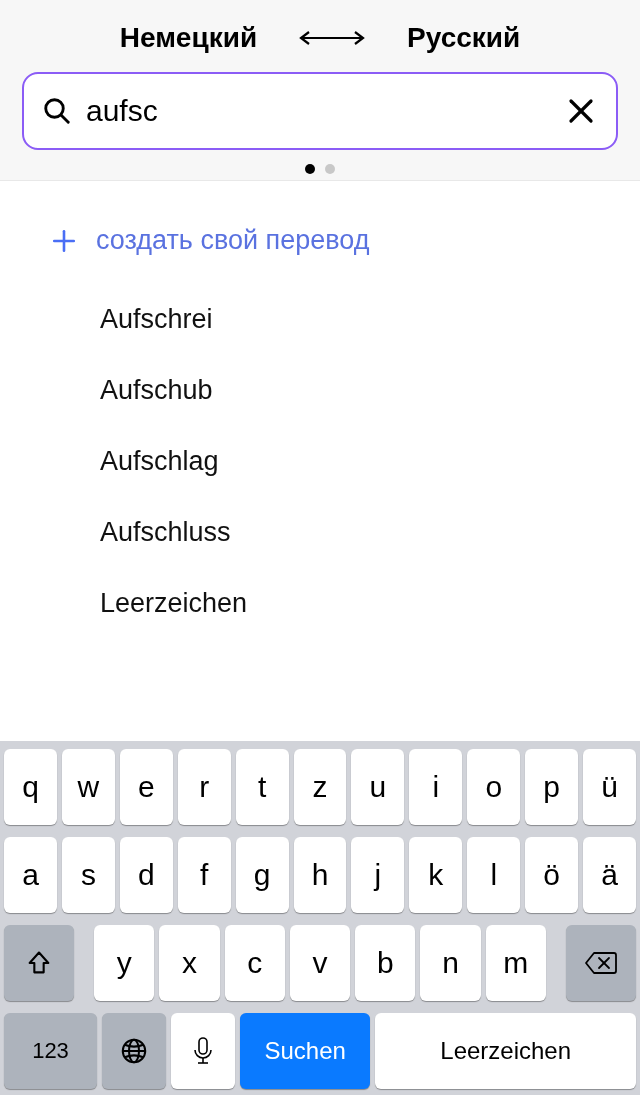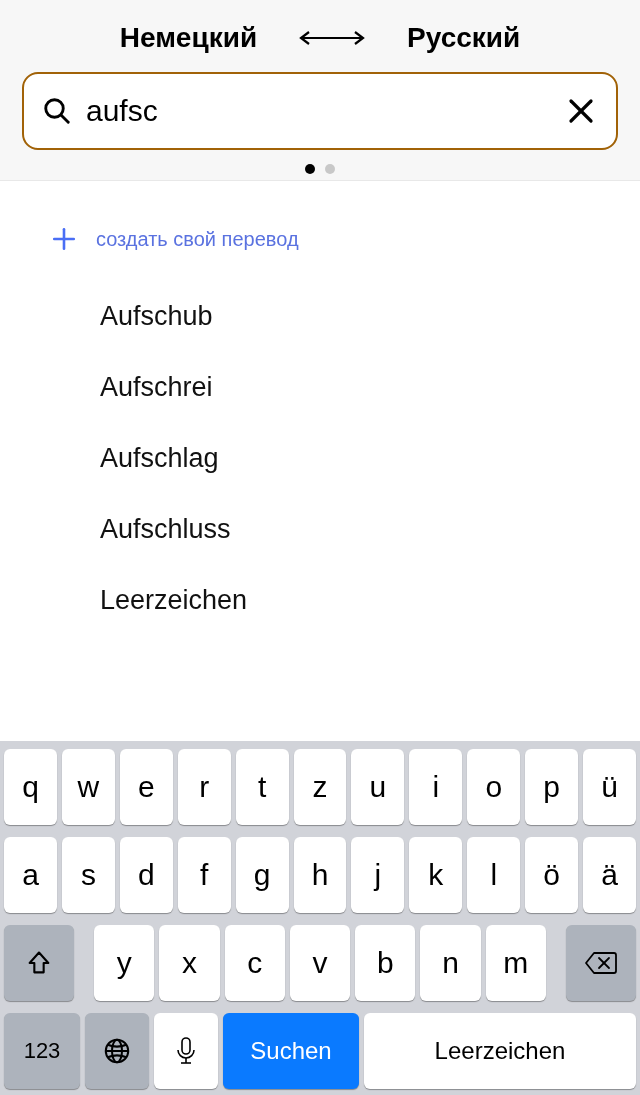--- a/index.html
+++ b/index.html
@@ -2,41 +2,41 @@
 <html><head>
 <meta charset="utf-8">
 <style>
   * { box-sizing: border-box; margin: 0; padding: 0; }
   html, body { width: 640px; height: 1095px; font-family: -apple-system, Helvetica, Arial, sans-serif; background: #fff; overflow: hidden; }
   .top-bar { background: #f7f7f7; padding-top: 10px; border-bottom: 1px solid #e8e8e8; }
   .lang-row { display: flex; align-items: center; justify-content: center; gap: 40px; padding: 12px 0 18px; }
   .lang-label { font-size: 28px; font-weight: 600; color: #000; }
   .swap-arrow { width: 70px; height: 18px; display: flex; align-items: center; justify-content: center; }
   .search-wrap { padding: 0 22px; }
-  .search-box { display: flex; align-items: center; border: 2px solid #a16207; border-radius: 16px; background: #fff; height: 78px; padding: 0 18px; }
+  .search-box { display: flex; align-items: center; border: 2px solid #8b5cf6; border-radius: 16px; background: #fff; height: 78px; padding: 0 18px; }
   .search-icon { width: 30px; height: 30px; margin-right: 14px; flex-shrink:0; }
   .search-input { flex: 1; border: none; outline: none; font-size: 30px; color: #000; background: transparent; }
   .clear-btn { width: 34px; height: 34px; display:flex; align-items:center; justify-content:center; cursor:pointer; }
   .dots { display:flex; justify-content:center; gap:10px; padding:14px 0 6px; }
   .dot { width:10px; height:10px; border-radius:50%; }
   .dot-active { background:#000; }
   .dot-inactive { background:#c8c8c8; }
   .content { padding: 30px 0 0 50px; }
   .create-row { display:flex; align-items:center; gap:18px; padding: 14px 0 28px; cursor:pointer; }
   .plus-icon { width:28px; height:28px; display:flex; align-items:center; justify-content:center; color:#4a6ef5; }
-  .create-label { font-size:20px; color:#5a72e0; }
+  .create-label { font-size:27px; color:#5a72e0; }
   .suggestion { font-size:27px; color:#111; padding: 20px 0 20px 50px; cursor:pointer; }
   .keyboard { position:absolute; bottom:0; left:0; right:0; background:#d1d3d9; padding:8px 4px 6px; }
   .kb-row { display:flex; justify-content:center; gap:5px; margin-bottom:12px; }
   .kb-row:last-child{ margin-bottom:0; }
   .key { background:#fff; border-radius:6px; box-shadow:0 1px 1px rgba(0,0,0,0.35); height:76px; display:flex; align-items:center; justify-content:center; font-size:30px; color:#000; cursor:pointer; flex:1; min-width:0; }
   .key-special { background:#adb3bc; }
   .key-shift { width:70px; flex:none; }
   .key-backspace { width:70px; flex:none; }
-  .key-123 { width:76px; flex:none; font-size:22px; }
+  .key-123 { width:93px; flex:none; font-size:22px; }
   .key-globe { width:64px; flex:none; }
   .key-mic { width:64px; flex:none; background:#fff; }
   .key-space { flex:3.2; font-size:24px; }
   .key-search { flex:1.6; background:#0a7aff; color:#fff; font-size:24px; }
   .row3-spacer { width:10px; flex:none; }
 </style>
 </head>
 <body>
 
 <div class="top-bar">
@@ -77,22 +77,22 @@
 <div class="content">
   <div class="create-row">
     <span class="plus-icon">
       <svg width="26" height="26" viewBox="0 0 24 24">
           <line x1="12" y1="3" x2="12" y2="21" stroke="#4a6ef5" stroke-width="2.4" stroke-linecap="round"></line>
           <line x1="3" y1="12" x2="21" y2="12" stroke="#4a6ef5" stroke-width="2.4" stroke-linecap="round"></line>
         </svg>
     </span>
     <span class="create-label">создать свой перевод</span>
   </div>
+  <div class="suggestion">Aufschrei</div>
   <div class="suggestion">Aufschub</div>
-  <div class="suggestion">Aufschrei</div>
   <div class="suggestion">Aufschlag</div>
   <div class="suggestion">Aufschluss</div>
   <div class="suggestion">Leerzeichen</div>
 </div>
 
 <div class="keyboard">
   <div class="kb-row">
     <div class="key">q</div>
     <div class="key">w</div>
     <div class="key">e</div>

